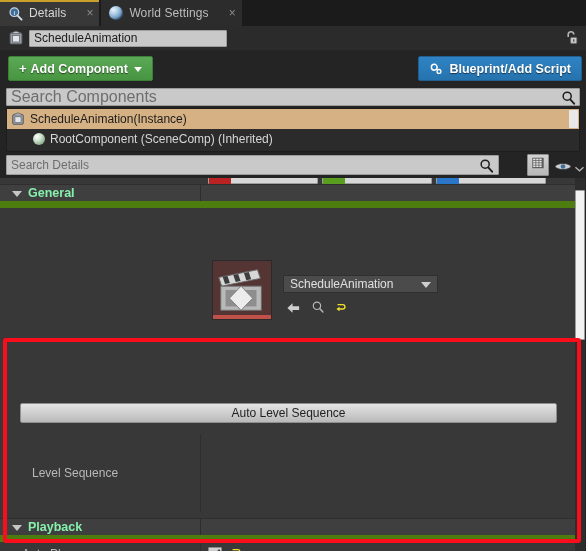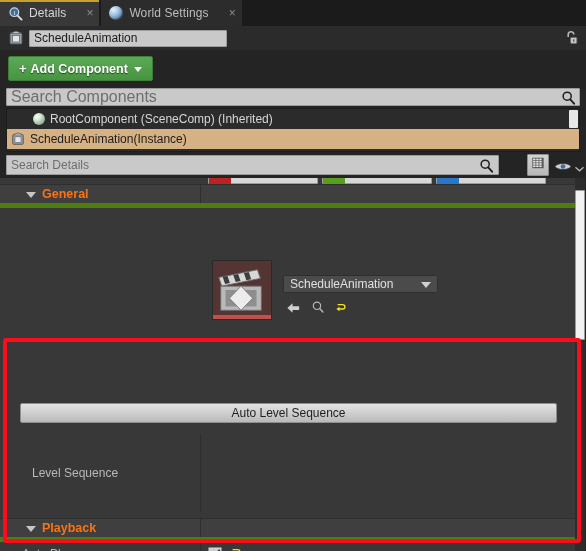--- a/index.html
+++ b/index.html
@@ -141,23 +141,23 @@
     background: #383838;
   }
   .clip-field {
     position: absolute; top: -8px; height: 14px; background: #d7d7d7;
     border: 1px solid #9d9d9d; border-radius: 1px;
   }
   .clip-accent { position: absolute; left: 0; top: 0; width: 22px; height: 14px; }
 
   .section-hdr {
     position: relative; height: 24px; background: #3f3f3f;
-    border-top: 1px solid #2e2e2e; border-bottom: 5px solid #4d7c0f;
-    display: flex; align-items: center; gap: 6px; padding-left: 26px;
-    color: #f97316; font-size: 12.5px; font-weight: bold;
+    border-top: 1px solid #2e2e2e; border-bottom: 7px solid #4d7c0f;
+    display: flex; align-items: center; gap: 6px; padding-left: 12px;
+    color: #86efac; font-size: 12.5px; font-weight: bold;
   }
   .tri {
     width: 0; height: 0; border-left: 5px solid transparent;
     border-right: 5px solid transparent; border-top: 6px solid #c6c6c6;
     margin-top: 2px;
   }
   .prop-row {
     position: relative; height: 24px; display: flex; align-items: center;
     border-bottom: 1px solid #323232;
   }
@@ -270,47 +270,56 @@
       </svg>
     </span>
   </div>
 
   <div class="toolbar">
     <div class="btn-add">
       <span class="plus">+</span>
       <span>Add Component</span>
       <span class="caret-d"></span>
     </div>
+    <div class="btn-blueprint">
+      <span class="ico">
+        <svg viewBox="0 0 16 16" width="14" height="14">
+          <circle cx="6" cy="6" r="3.3" fill="none" stroke="#ffffff" stroke-width="1.7"></circle>
+          <circle cx="11.4" cy="10.8" r="2.2" fill="none" stroke="#ffffff" stroke-width="1.5"></circle>
+        </svg>
+      </span>
+      <span>Blueprint/Add Script</span>
+    </div>
   </div>
 
   <div class="search-comp">
     <span class="ph">Search Components</span>
     <span class="mag">
       <svg viewBox="0 0 16 16" width="15" height="15">
         <circle cx="6.6" cy="6.6" r="4.3" fill="none" stroke="#1e1e1e" stroke-width="1.6"></circle>
         <line x1="9.8" y1="10" x2="14" y2="14.6" stroke="#1e1e1e" stroke-width="2" stroke-linecap="round"></line>
       </svg>
     </span>
   </div>
 
   <div class="comptree">
-    <div class="comp-row child">
-      <span class="sphere-ico"></span>
-      <span>RootComponent (SceneComp) (Inherited)</span>
-    </div>
     <div class="comp-row selected">
       <span class="ico">
         <svg viewBox="0 0 16 16" width="14" height="14">
           <rect x="2" y="3" width="12" height="11" rx="1" fill="#9aa0a6" stroke="#4a4f54" stroke-width="1"></rect>
           <path d="M3 3 L8 1 L13 3" fill="#c3c8cc" stroke="#4a4f54" stroke-width=".8"></path>
           <rect x="4.5" y="5.5" width="7" height="6.5" fill="#e3e6e8" stroke="#5a5f64" stroke-width=".7"></rect>
         </svg>
       </span>
       <span>ScheduleAnimation(Instance)</span>
       <span class="tree-scroll"></span>
+    </div>
+    <div class="comp-row child">
+      <span class="sphere-ico"></span>
+      <span>RootComponent (SceneComp) (Inherited)</span>
     </div>
   </div>
 
   <div class="search-details">
     <span class="ph">Search Details</span>
     <span class="mag">
       <svg viewBox="0 0 16 16" width="15" height="15">
         <circle cx="6.6" cy="6.6" r="4.3" fill="none" stroke="#1e1e1e" stroke-width="1.6"></circle>
         <line x1="9.8" y1="10" x2="14" y2="14.6" stroke="#1e1e1e" stroke-width="2" stroke-linecap="round"></line>
       </svg>

